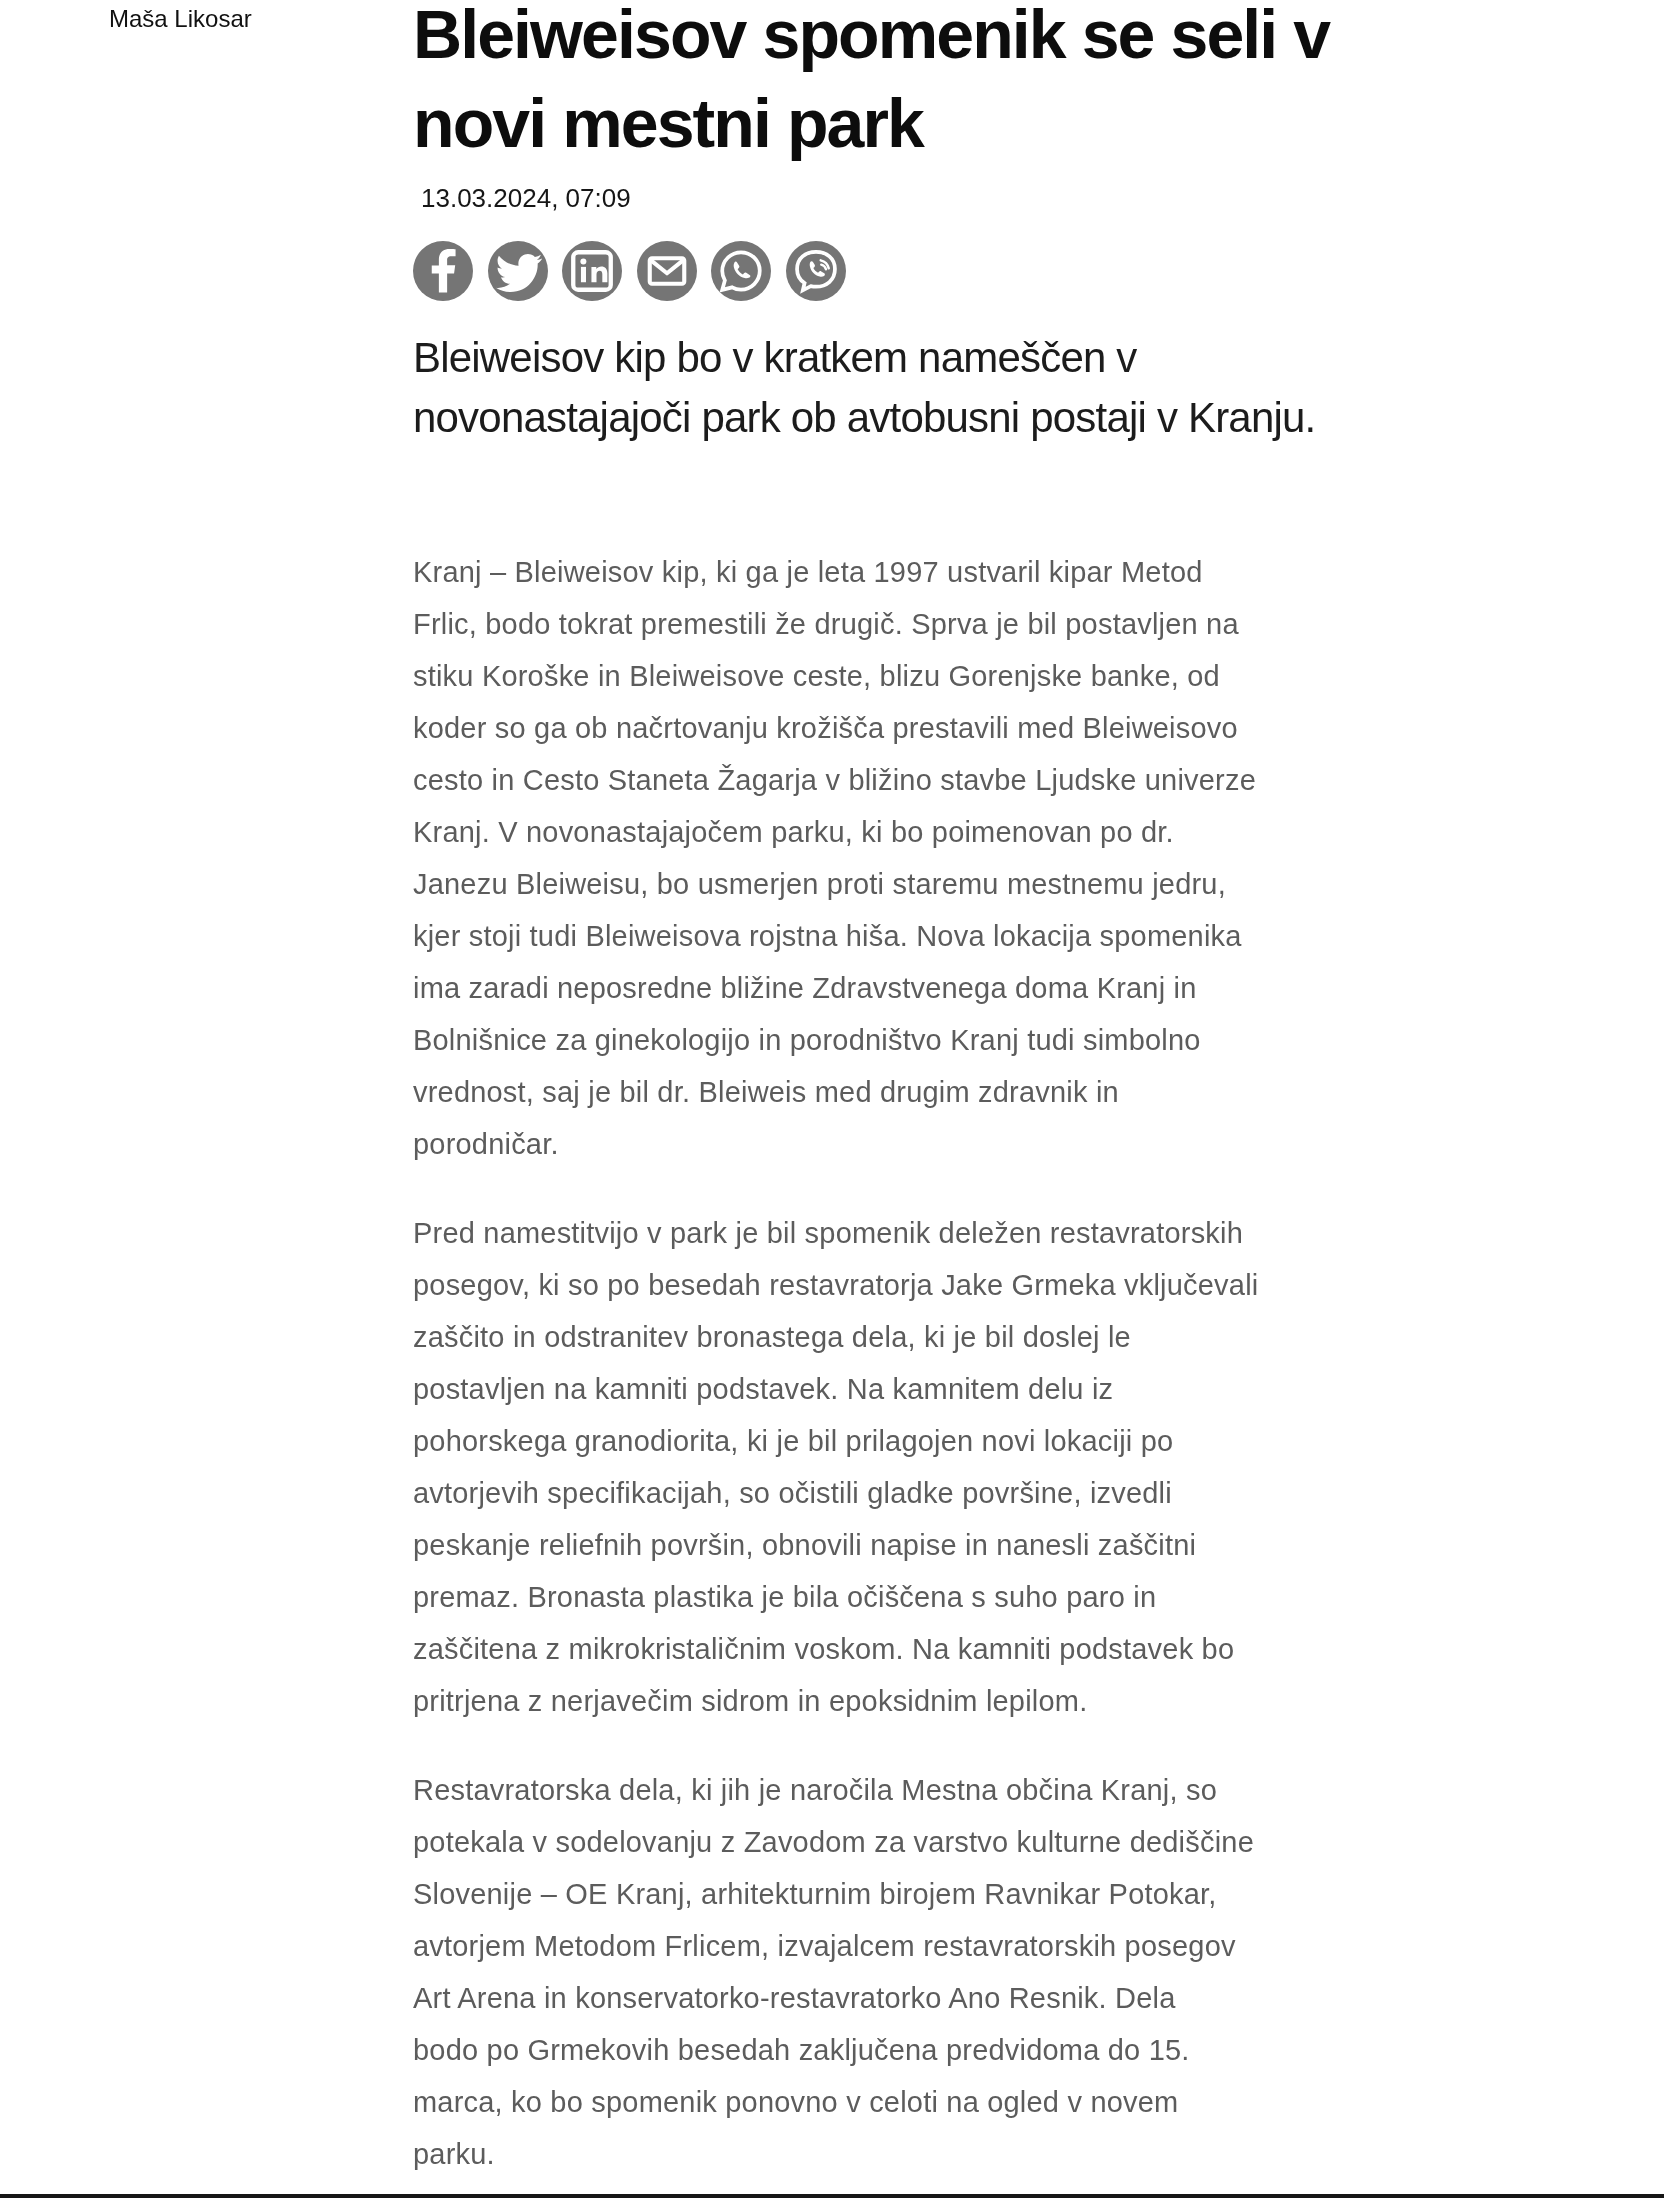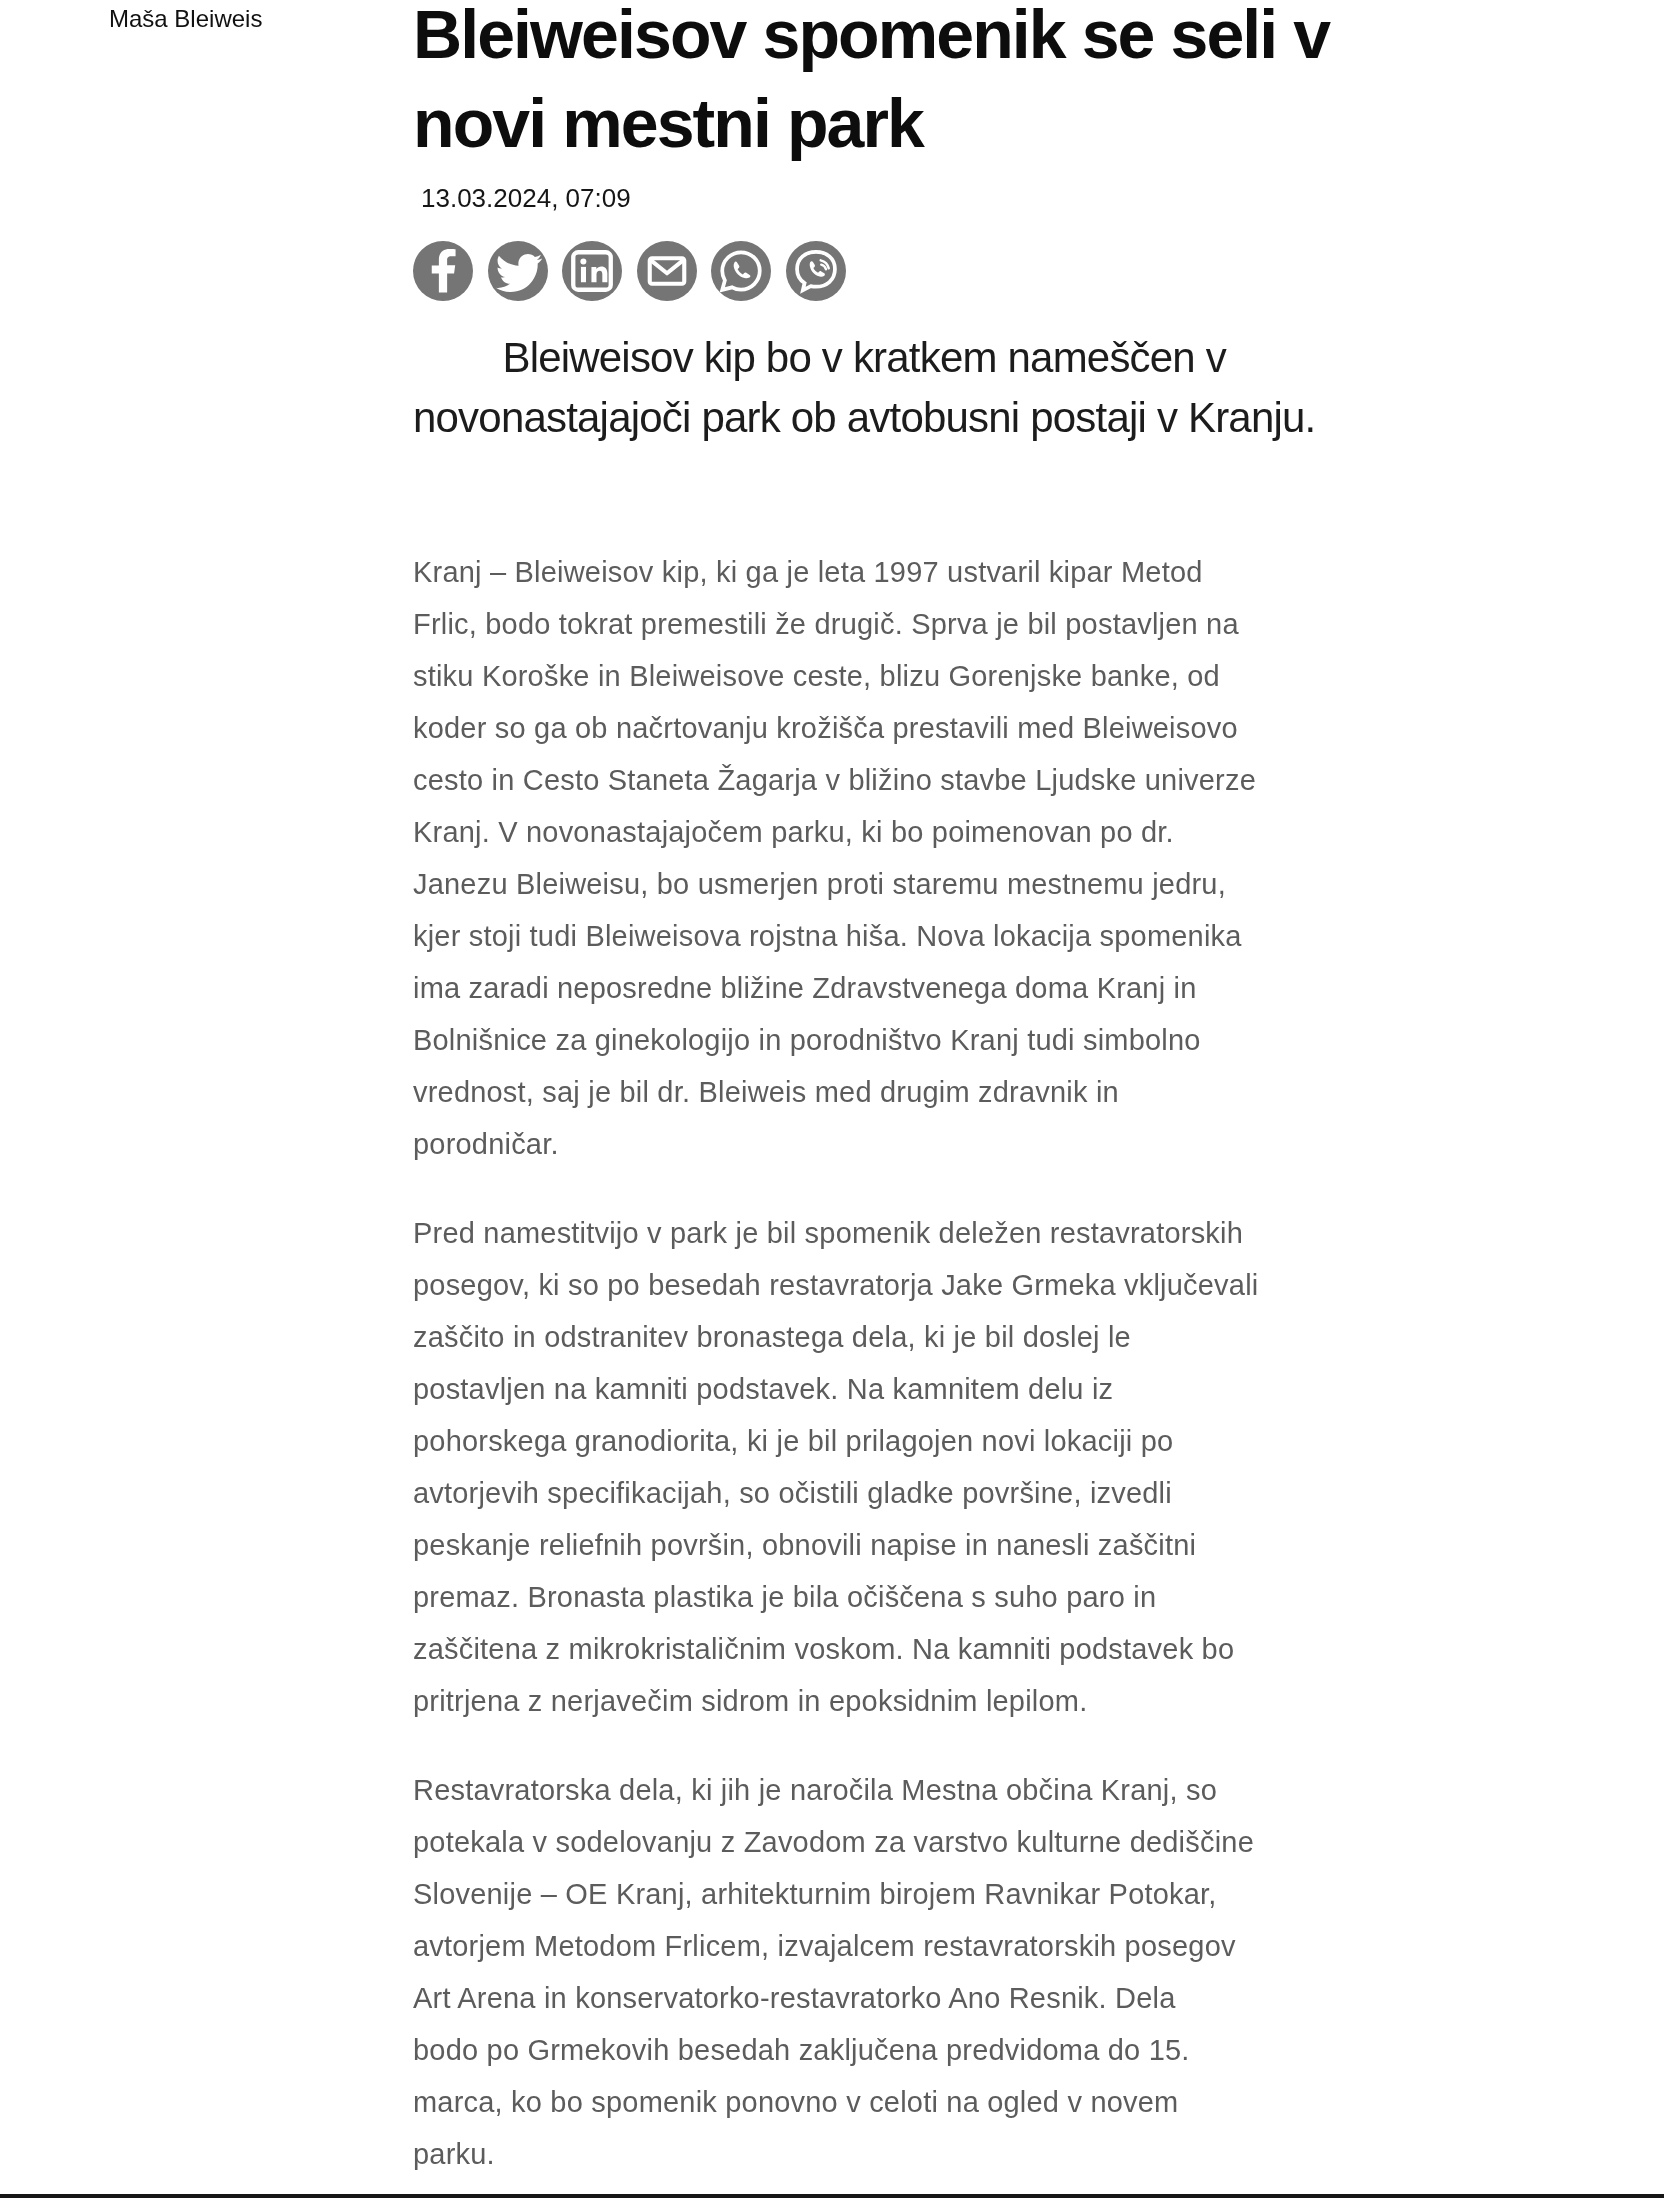--- a/index.html
+++ b/index.html
@@ -73,21 +73,20 @@
     position: absolute;
     left: 0;
     top: 328px;
     margin: 0;
     font-size: 42px;
     line-height: 60px;
     font-weight: 400;
     letter-spacing: -0.8px;
     color: #1c1c1c;
     white-space: pre-line;
-    text-align: center;
   }
   .article-body {
     position: absolute;
     left: 0;
     top: 546px;
     width: 1139px;
     font-size: 29px;
     line-height: 52px;
     color: #5c5c5c;
     letter-spacing: 0.2px;
@@ -101,21 +100,21 @@
     left: 0;
     top: 2194px;
     width: 1665px;
     height: 3.9px;
     background: #161616;
   }
 </style>
 </head>
 <body>
 
-<a class="author">Maša Bleiweis</a>
+<a class="author">Maša Likosar</a>
 
 <div class="content">
 
   <h1 class="title">Bleiweisov spomenik se seli v
 novi mestni park</h1>
 
   <div class="date">13.03.2024, 07:09</div>
 
   <div class="share-row">
     <button class="share-btn" aria-label="Facebook">

